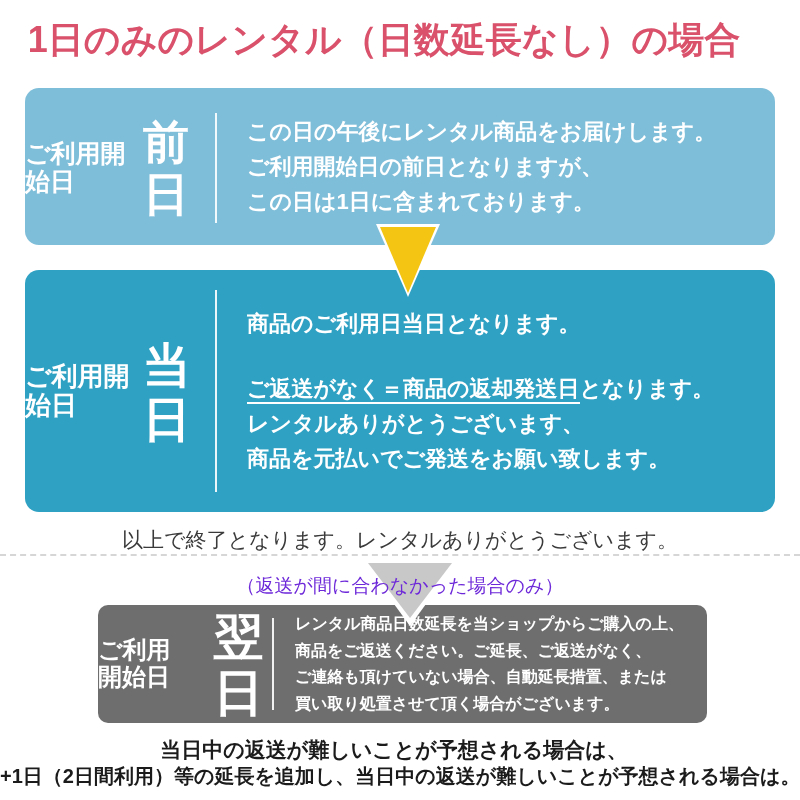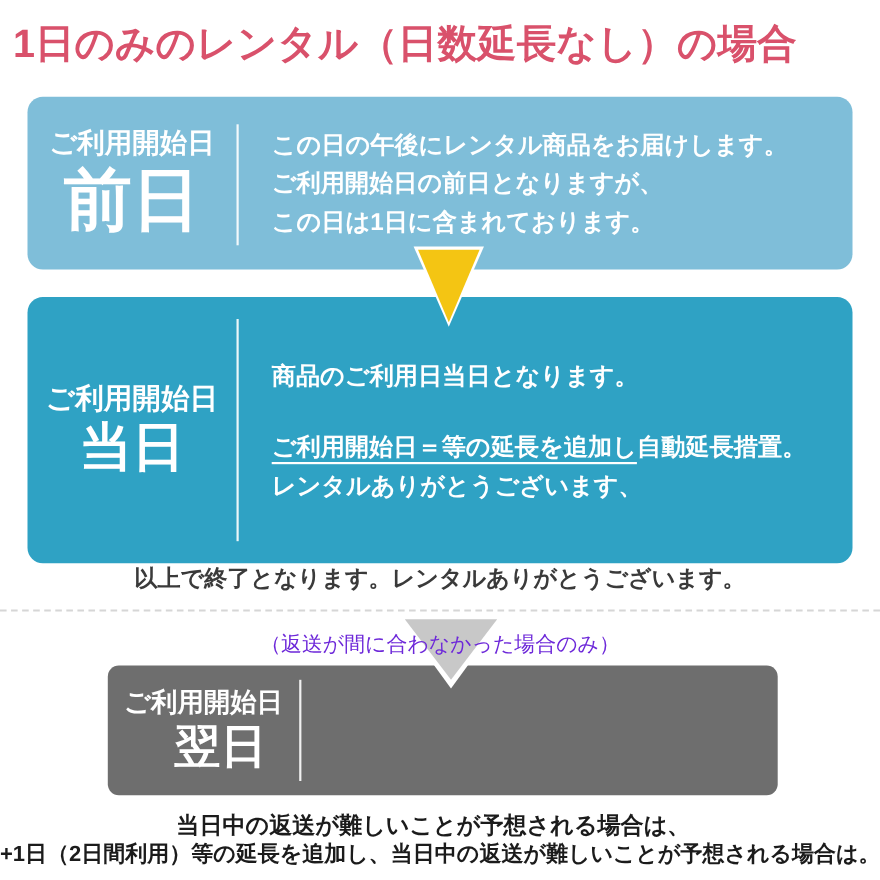--- a/index.html
+++ b/index.html
@@ -2,60 +2,60 @@
 <html><head>
 <meta charset="utf-8">
 <style>
   html,body{margin:0;padding:0;background:#ffffff;}
   .page{
     position:relative;width:800px;height:800px;background:#ffffff;overflow:hidden;
     font-family:"Liberation Sans","DejaVu Sans",sans-serif;
   }
   
   .title{
-    position:absolute;left:0;top:16px;width:736px;text-align:center;
+    position:absolute;left:16px;top:16px;width:736px;text-align:center;
     font-size:36px;font-weight:bold;color:#d9516b;letter-spacing:0px;white-space:nowrap;
   }
   
   .step-box{position:absolute;border-radius:14px;display:flex;color:#ffffff;}
   .box-day-before{left:25px;top:88px;width:750px;height:157px;background:#7fbed9;}
   .box-start-day{left:25px;top:270px;width:750px;height:242px;background:#2fa2c4;}
   .box-next-day{left:98px;top:605px;width:609px;height:118px;background:#6e6e6e;border-radius:10px;}
   .label-col{
-    display:flex;flex-direction:column;align-items:center;justify-content:center;
+    display:flex;flex-direction:row;align-items:center;justify-content:center;
     flex:0 0 190px;line-height:1.12;
   }
   .box-next-day .label-col{flex:0 0 174px;}
   .label-top{font-size:25px;font-weight:bold;}
-  .label-main{font-size:62px;font-weight:bold;margin-top:4px;}
+  .label-main{font-size:46px;font-weight:bold;margin-top:4px;}
   .box-start-day .label-top{font-size:26px;}
   .box-start-day .label-main{font-size:48px;}
   .box-next-day .label-top{font-size:24px;}
-  .box-next-day .label-main{font-size:42px;margin-top:2px;margin-left:31px;}
+  .box-next-day .label-main{font-size:50px;margin-top:2px;margin-left:31px;}
   .v-divider{position:absolute;width:2px;background:rgba(255,255,255,0.9);}
   .box-day-before .v-divider{left:190px;top:25px;bottom:22px;}
   .box-start-day .v-divider{left:190px;top:20px;bottom:20px;}
   .box-next-day .v-divider{left:174px;top:13px;bottom:13px;}
   .text-col{
     display:flex;flex-direction:column;justify-content:center;
     padding-left:32px;font-size:22px;font-weight:bold;line-height:35px;white-space:nowrap;
   }
   .box-next-day .text-col{padding-left:23px;font-size:16px;line-height:26.5px;}
   .gap-after{margin-bottom:30px;}
   .uline{border-bottom:2px solid #ffffff;padding-bottom:1px;}
   
   .tri{position:absolute;width:0;height:0;}
   .arrow-yellow-outline{left:376px;top:224px;border-left:32px solid transparent;border-right:32px solid transparent;border-top:73px solid #ffffff;z-index:3;}
   .arrow-yellow{left:380px;top:227px;border-left:28px solid transparent;border-right:28px solid transparent;border-top:66px solid #f4c513;z-index:4;}
   .arrow-gray-outline{left:362px;top:560px;border-left:48px solid transparent;border-right:48px solid transparent;border-top:66px solid #ffffff;z-index:3;}
   .arrow-gray{left:368px;top:563px;border-left:42px solid transparent;border-right:42px solid transparent;border-top:55px solid #c8c8c8;z-index:4;}
   
   .closing-note{
-    position:absolute;left:0;top:512px;width:800px;text-align:center;
-    font-size:21px;font-weight:bold;color:#3a3a3a;white-space:nowrap;
+    position:absolute;left:0;top:526px;width:800px;text-align:center;
+    font-size:21px;font-weight:normal;color:#3a3a3a;white-space:nowrap;
   }
   .dashed-divider{position:absolute;left:0;top:554px;width:800px;border-top:2px dashed #d6d6d6;}
   .exception-note{
     position:absolute;left:0;top:573px;width:800px;text-align:center;
     font-size:19px;font-weight:500;color:#6d28d9;z-index:5;white-space:nowrap;
   }
   .footer-line1,.footer-line2{
     position:absolute;left:0;width:788px;text-align:center;
     font-weight:bold;color:#1b1b1b;white-space:nowrap;
   }
@@ -86,37 +86,44 @@
   <div class="tri arrow-yellow"></div>
 
   <div class="step-box box-start-day">
     <div class="label-col">
       <div class="label-top">ご利用開始日</div>
       <div class="label-main">当日</div>
     </div>
     <div class="v-divider"></div>
     <div class="text-col">
       <div class="gap-after">商品のご利用日当日となります。</div>
-      <div><span class="uline">ご利用開始日＝等の延長を追加し</span><span>自動延長措置。</span></div>
+      <div><span class="uline">ご返送がなく＝商品の返却発送日</span><span>となります。</span></div>
       <div>レンタルありがとうございます、</div>
+      <div>商品を元払いでご発送をお願い致します。</div>
     </div>
   </div>
 
   <div class="closing-note">以上で終了となります。レンタルありがとうございます。</div>
 
   <div class="dashed-divider"></div>
 
   <div class="tri arrow-gray-outline"></div>
   <div class="tri arrow-gray"></div>
   <div class="exception-note">（返送が間に合わなかった場合のみ）</div>
 
   <div class="step-box box-next-day">
     <div class="label-col">
       <div class="label-top">ご利用開始日</div>
       <div class="label-main">翌日</div>
     </div>
     <div class="v-divider"></div>
+    <div class="text-col">
+      <div>レンタル商品日数延長を当ショップからご購入の上、</div>
+      <div>商品をご返送ください。ご延長、ご返送がなく、</div>
+      <div>ご連絡も頂けていない場合、自動延長措置、または</div>
+      <div>買い取り処置させて頂く場合がございます。</div>
+    </div>
   </div>
 
   <div class="footer-line1">当日中の返送が難しいことが予想される場合は、</div>
   <div class="footer-line2">+1日（2日間利用）等の延長を追加し、当日中の返送が難しいことが予想される場合は。</div>
 
 </div>
 
 </body></html>

